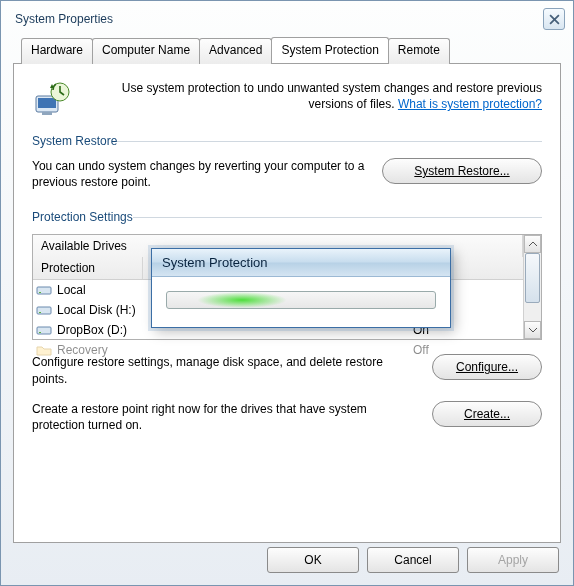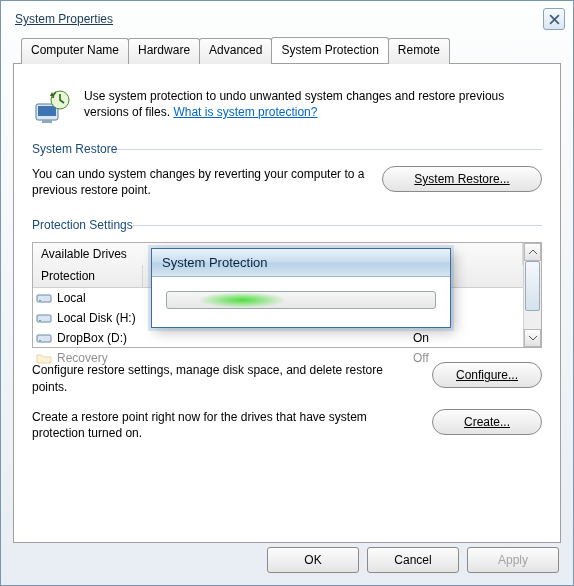--- a/index.html
+++ b/index.html
@@ -8,21 +8,21 @@
 .window {
   width: 574px; height: 586px;
   background: linear-gradient(#fdfefe, #e8edf3);
   border: 1px solid #7a95b0;
   position: relative;
 }
 .titlebar {
   height: 36px; display: flex; align-items: center; padding: 0 8px 0 14px;
   color: #1a3a5a; font-size: 15px;
 }
-.titlebar .title { flex: 1; text-decoration: underline; }
+.titlebar .title { flex: 1; }
 .close-btn {
   width: 22px; height: 22px; border: 1px solid #8aa3bb; border-radius: 3px;
   background: linear-gradient(#f6fbff,#d9e6f1);
   display: flex; align-items: center; justify-content: center; cursor: pointer;
 }
 .close-btn svg { width: 11px; height: 11px; }
 
 .tabstrip {
   display: flex; padding-left: 20px; gap: 0; position: relative; z-index: 2;
 }
@@ -34,21 +34,21 @@
 }
 .tab.active {
   background: #fff; top: 0; padding-top: 5px; padding-bottom: 6px; z-index: 3;
 }
 
 .panel {
   margin: 0 12px 12px 12px; background: #fff; border: 1px solid #a0a0a0;
   height: 480px; padding: 12px 18px; position: relative;
 }
 
-.intro { display: flex; gap: 12px; margin: 12px 0 14px 0; }
+.intro { display: flex; gap: 12px; margin: 4px 0 14px 0; text-align: right; }
 .intro .icon-box { width: 40px; height: 40px; flex-shrink: 0; }
 .intro .text { line-height: 1.35; }
 .link { color: #0066cc; text-decoration: underline; cursor: pointer; }
 
 .section-title { color: #1a4b7a; margin: 8px 0 10px 0; display:flex; align-items:center; gap:0;}
 .section-title .line { flex:1; height:1px; background:#d0d8e0; }
 
 .row2 { display:flex; align-items:flex-start; gap:12px; margin: 8px 0 20px; }
 .row2 .txt { flex:1; line-height:1.35; }
 .win-btn {
@@ -121,22 +121,22 @@
   <div class="titlebar">
     <div class="title">System Properties</div>
     <div class="close-btn">
       <svg viewBox="0 0 10 10">
           <path d="M1 1 L9 9 M9 1 L1 9" stroke="#46607a" stroke-width="1.6" fill="none"></path>
         </svg>
     </div>
   </div>
 
   <div class="tabstrip">
+    <div class="tab"><span>Hardware</span></div>
     <div class="tab"><span>Computer Name</span></div>
-    <div class="tab"><span>Hardware</span></div>
     <div class="tab"><span>Advanced</span></div>
     <div class="tab active"><span>System Protection</span></div>
     <div class="tab"><span>Remote</span></div>
   </div>
 
   <div class="panel">
     <div class="intro">
       <div class="icon-box">
         <svg viewBox="0 0 40 40">
           <rect x="4" y="16" width="22" height="16" rx="2" fill="#dce8f4" stroke="#5a7aa0"></rect>

